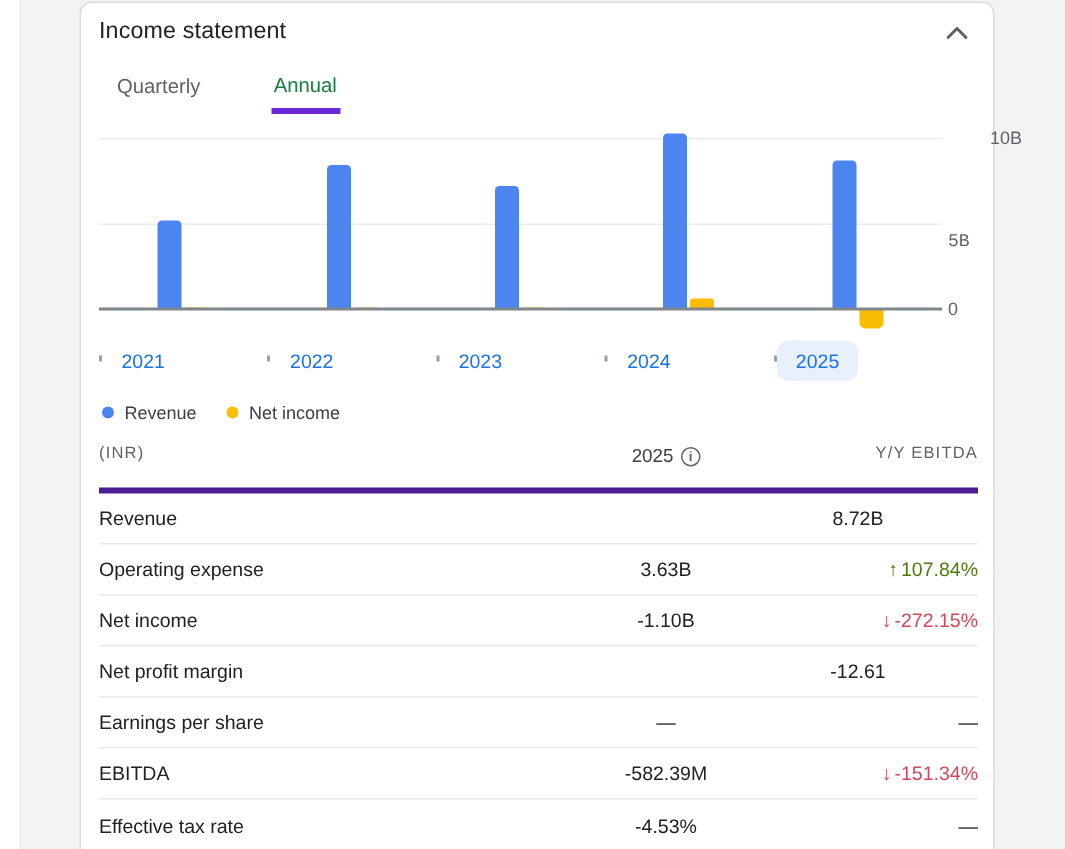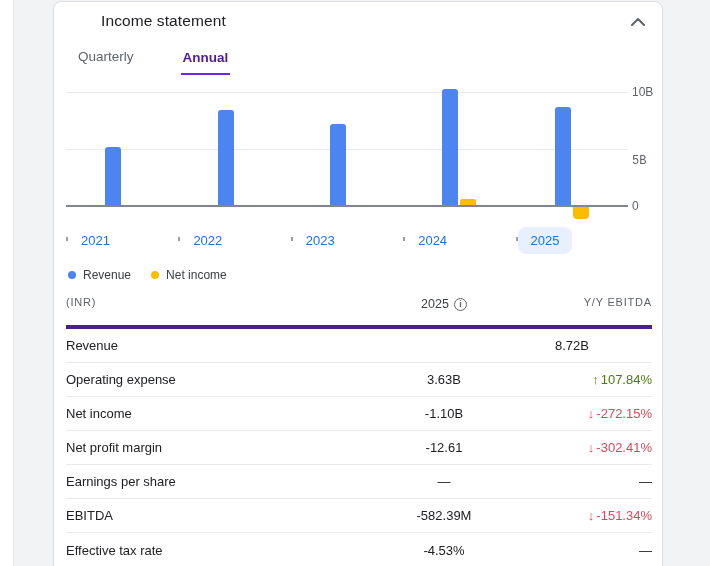--- a/index.html
+++ b/index.html
@@ -10,26 +10,26 @@
     -webkit-font-smoothing:antialiased;
   }
   .left-strip{position:absolute;left:0;top:0;width:13px;height:566px;background:#ffffff;border-right:1px solid #e6e8eb;}
   .card{
     position:absolute;left:53px;top:1px;width:610px;height:590px;
     background:#ffffff;border:1px solid #dadce0;border-radius:8px 8px 0 0;
     box-sizing:border-box;
   }
   .card *{box-sizing:border-box;}
   
-  .card-title{position:absolute;left:12px;top:10px;font-size:15.5px;color:#202124;font-weight:500;letter-spacing:.1px;margin-left:35px;}
+  .card-title{position:absolute;left:12px;top:10px;font-size:15.5px;color:#202124;font-weight:500;letter-spacing:.1px;}
   .collapse-btn{position:absolute;right:12px;top:8px;width:24px;height:24px;display:flex;align-items:center;justify-content:center;cursor:pointer;background:none;border:none;padding:0;}
   
   .tabs{position:absolute;left:22px;top:43px;display:flex;gap:45px;}
   .tab{font-size:13.5px;font-weight:500;color:#5f6368;padding:4px 2px 8px 2px;border-bottom:3px solid transparent;cursor:pointer;background:none;border-top:none;border-left:none;border-right:none;}
-  .tab.active{color:#4c1d95;border-bottom:2px solid #6d28d9;font-weight:bold;}
+  .tab.active{color:#15803d;border-bottom:4px solid #6d28d9;}
   
   .chart{position:absolute;left:12px;top:77px;width:586px;height:146px;}
   .gridline{position:absolute;left:0;width:562px;height:1px;background:#e9ebee;}
   .axis-line{position:absolute;left:0;top:126px;width:562px;height:2px;background:#80868b;z-index:2;}
   .ytick{position:absolute;left:566px;font-size:12px;color:#5f6368;line-height:14px;}
   .bar{position:absolute;z-index:1;}
   
   .xaxis{position:absolute;left:12px;top:221px;width:562px;display:flex;}
   .xslot{width:20%;display:flex;flex-direction:row;align-items:center;}
   .xtick{width:2px;height:4px;background:#9aa0a6;}
@@ -73,21 +73,21 @@
   </button>
 
   <div class="tabs">
     <button class="tab">Quarterly</button>
     <button class="tab active">Annual</button>
   </div>
 
   <div class="chart">
     <div class="plot" style="position:absolute;left:0;top:0;width:562px;height:146px;">
         <div class="gridline" style="top: 13px;"></div>
-        <div class="ytick" style="top: 6px;">10B</div>
+        <div class="ytick" style="top: 6px; margin-left: 28px;">10B</div>
         <div class="gridline" style="top: 70px;"></div>
         <div class="ytick" style="top: 75px; font-family: Liberation Mono, monospace;">5B</div>
         <div class="ytick" style="top: 120px;">0</div>
         <div class="axis-line"></div>
         <div class="bar" style="left: 39.2px; top: 67.72px; width: 16px; height: 59.28px; background: rgb(77, 133, 240); border-radius: 3px 3px 0px 0px;"></div>
         <div class="bar" style="left: 57.2px; top: 125.5px; width: 16px; height: 1.5px; background: rgb(251, 188, 4); border-radius: 2px 2px 0px 0px;"></div>
         <div class="bar" style="left: 151.6px; top: 30.67px; width: 16px; height: 96.33px; background: rgb(77, 133, 240); border-radius: 3px 3px 0px 0px;"></div>
         <div class="bar" style="left: 169.6px; top: 125.5px; width: 16px; height: 1.5px; background: rgb(251, 188, 4); border-radius: 2px 2px 0px 0px;"></div>
         <div class="bar" style="left: 264px; top: 44.92px; width: 16px; height: 82.08px; background: rgb(77, 133, 240); border-radius: 3px 3px 0px 0px;"></div>
         <div class="bar" style="left: 282px; top: 125.5px; width: 16px; height: 1.5px; background: rgb(251, 188, 4); border-radius: 2px 2px 0px 0px;"></div>
@@ -154,21 +154,20 @@
           <div class="col-change chg-pos"><span class="chg-arrow">↑</span><span>107.84%</span></div>
         </div>
         <div class="t-row">
           <div class="col-label">Net income</div>
           <div class="col-value">-1.10B</div>
           <div class="col-change chg-neg"><span class="chg-arrow">↓</span><span>-272.15%</span></div>
         </div>
         <div class="t-row">
           <div class="col-label">Net profit margin</div>
           <div class="col-value">-12.61</div>
-          <div class="col-change chg-neg"><span class="chg-arrow">↓</span><span>-302.41%</span></div>
         </div>
         <div class="t-row">
           <div class="col-label">Earnings per share</div>
           <div class="col-value">—</div>
           <div class="col-change">—</div>
         </div>
         <div class="t-row">
           <div class="col-label">EBITDA</div>
           <div class="col-value">-582.39M</div>
           <div class="col-change chg-neg"><span class="chg-arrow">↓</span><span>-151.34%</span></div>

